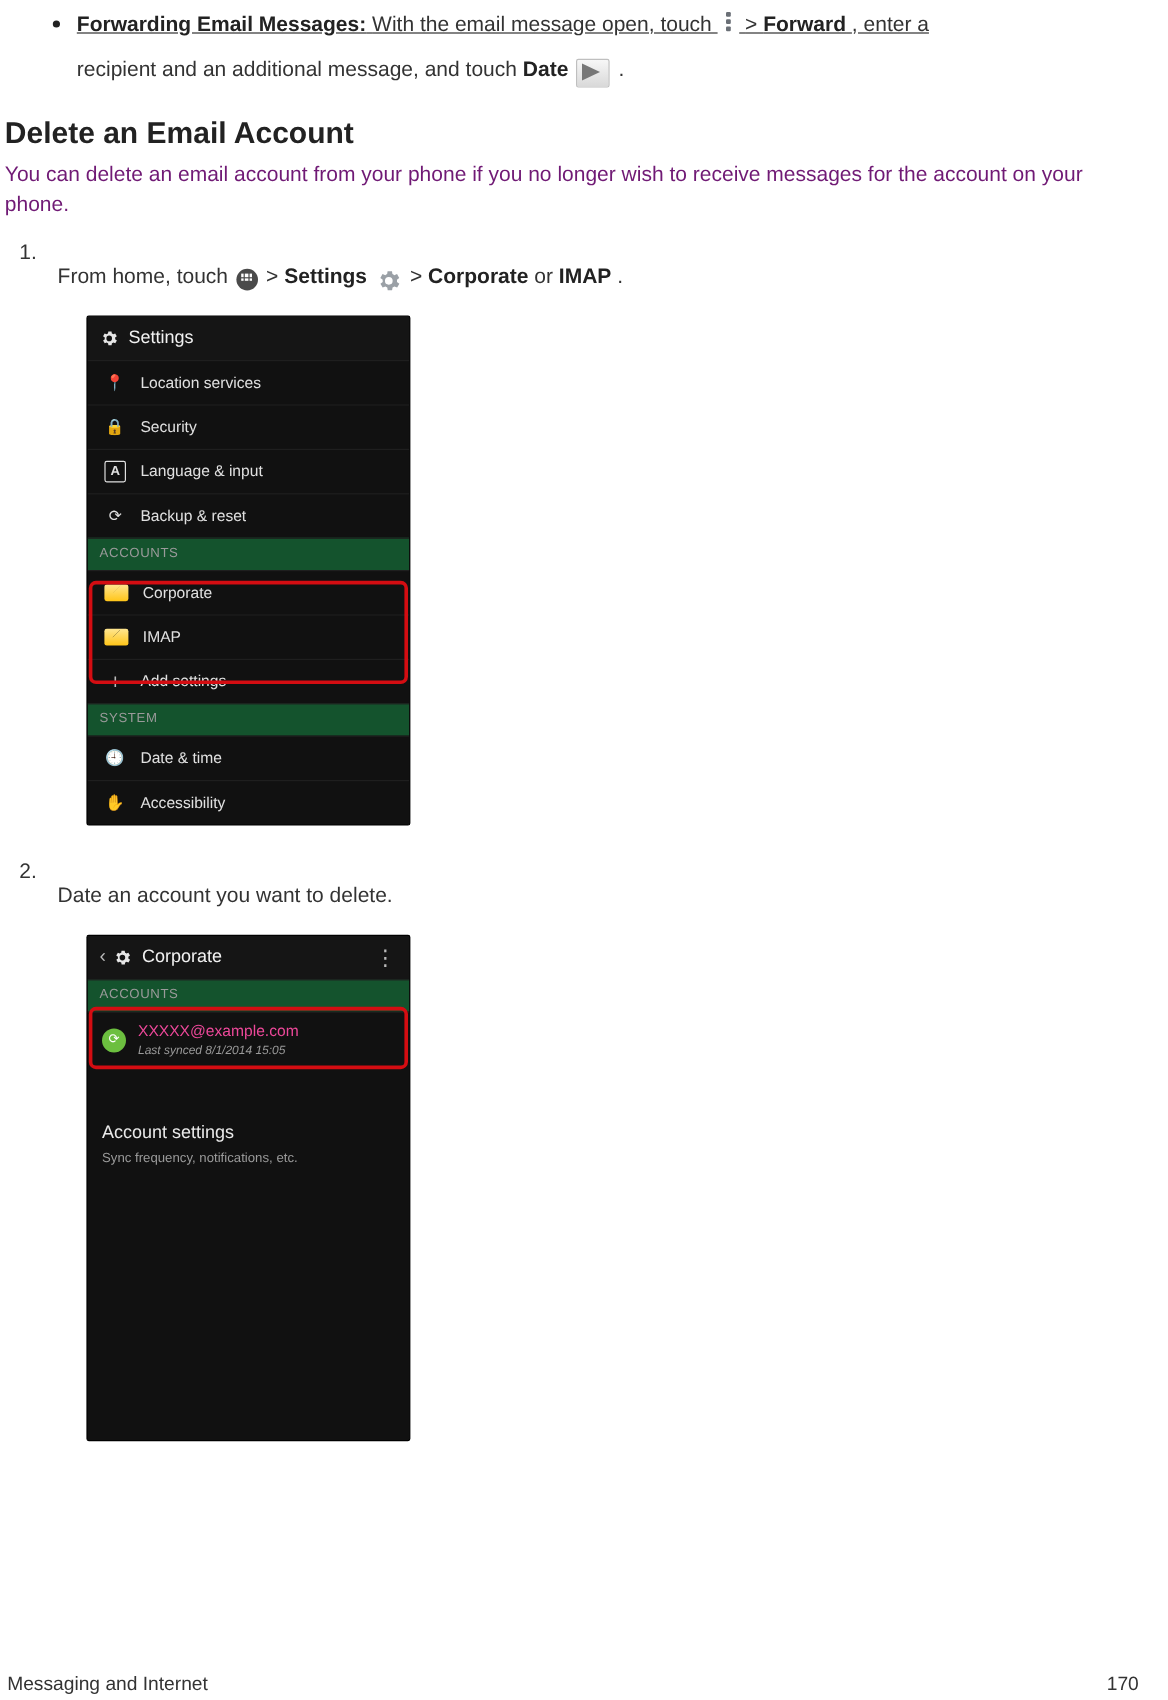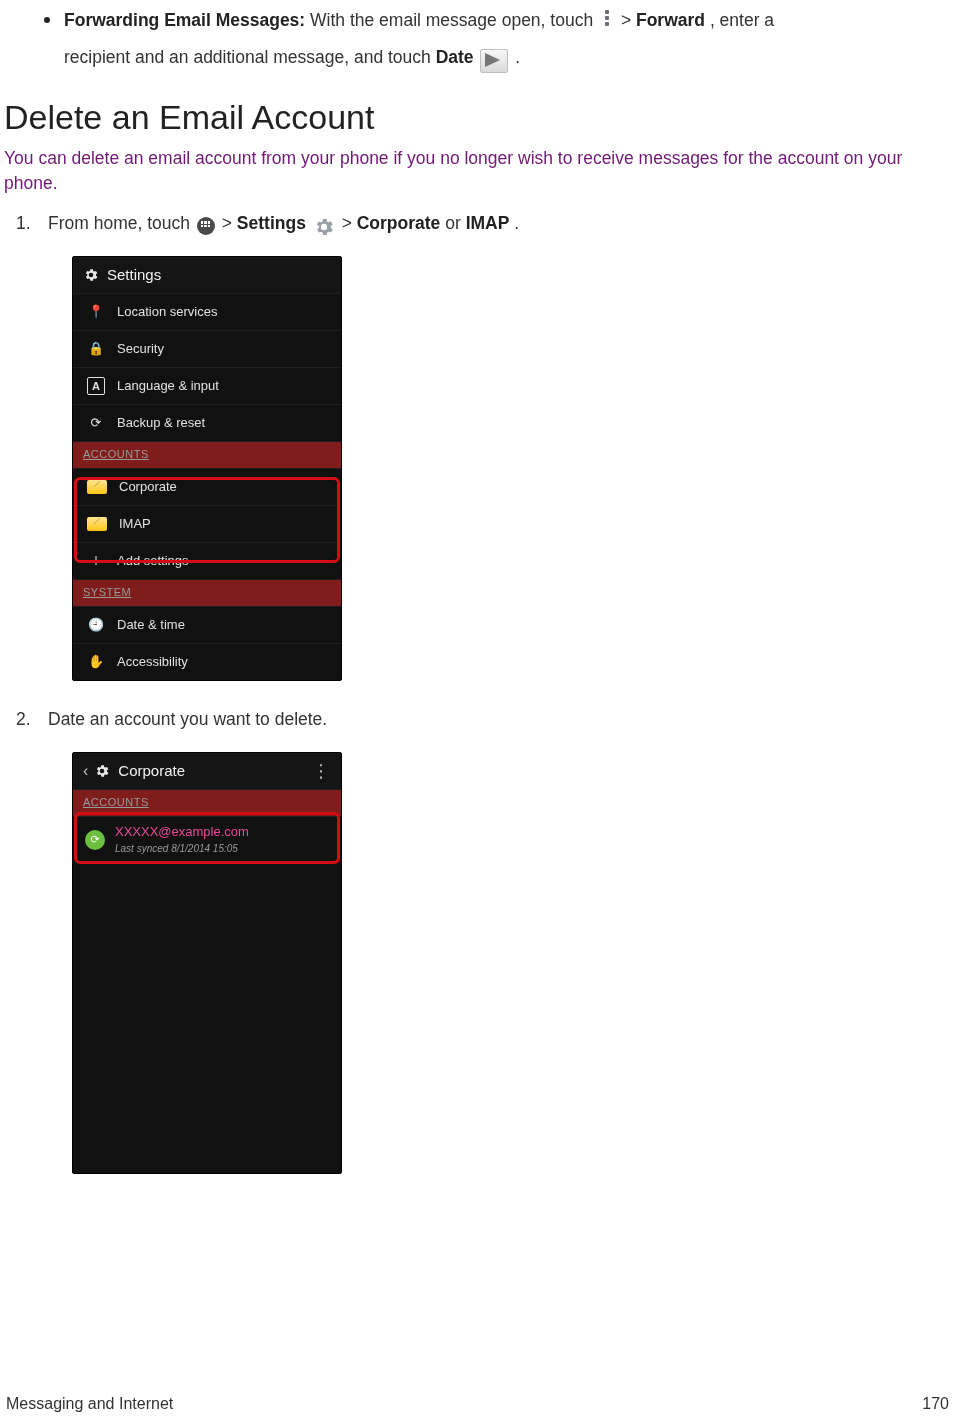--- a/index.html
+++ b/index.html
@@ -16,32 +16,33 @@
     min-height: 1417px;
     box-sizing: border-box;
     padding: 0 18px 0 2px;
     position: relative;
   }
   
   .body-text { color: #333; }
   .bold { font-weight: 700; color: #222; }
   h2.section-title {
     font-family: Verdana, Arial, sans-serif;
-    font-weight: 400;
-    font-size: 34px;
+    font-weight: 700;
+    font-size: 25px;
     color: #222;
     margin: 22px 0 4px 2px;
   }
   .para {
     margin: 4px 0 14px 2px;
     color: #701a75;
   }
   
   .bullet-list {
     margin: 8px 0 4px 42px;
+    text-decoration: underline;
   }
   .bullet-item {
     display: flex;
     align-items: flex-start;
     margin-bottom: 4px;
   }
   .bullet-dot {
     width: 6px; height: 6px; border-radius: 50%;
     background: #222; flex: 0 0 auto;
     margin-top: 9px; margin-right: 14px;
@@ -55,21 +56,21 @@
   .num-list { margin: 14px 0 0 14px; }
   .num-item {
     display: flex;
     align-items: flex-start;
   }
   .num-label {
     width: 32px;
     flex: 0 0 auto;
     color: #333;
   }
-  .num-content { flex: 1; }
+  .num-content { flex: 1; margin-top: 20px; }
   .step-image-wrap {
     margin: 20px 0 18px 70px;
   }
   
   .inline-icon {
     display: inline-block;
     vertical-align: middle;
     margin: 0 2px;
   }
   .icon-overflow {
@@ -163,23 +164,22 @@
     font-size: 13px;
   }
   .phone .section-label {
     height: 26px;
     display: flex;
     align-items: center;
     padding: 0 10px;
     font-size: 11px;
     letter-spacing: 0.5px;
     color: #9a9a9a;
-    background: #7f1d1d;
+    background: #14532d;
     border-top: 1px solid #1f1f1f;
-    text-decoration: underline;
   }
   
   .phone1-wrap { position: relative; display:inline-block; }
   .red-box {
     position: absolute;
     left: 2px; right: 2px;
     border: 3px solid #d40d12;
     border-radius: 6px;
     pointer-events: none;
   }
@@ -383,20 +383,24 @@
           <span class="menu-dots">⋮</span>
         </div>
         <div class="section-label">ACCOUNTS</div>
         <div class="acct-row">
           <div class="acct-bullet">⟳</div>
           <div class="acct-text">
             <div class="email">XXXXX@example.com</div>
             <div class="sub">Last synced 8/1/2014 15:05</div>
           </div>
         </div>
+        <div class="acct-settings">
+          <div class="t">Account settings</div>
+          <div class="s">Sync frequency, notifications, etc.</div>
+        </div>
       </div>
       <div class="red-box ph2"></div>
     </div>
   </div>
 
   <div class="footer">
     <span>Messaging and Internet</span>
     <span>170</span>
   </div>
 

